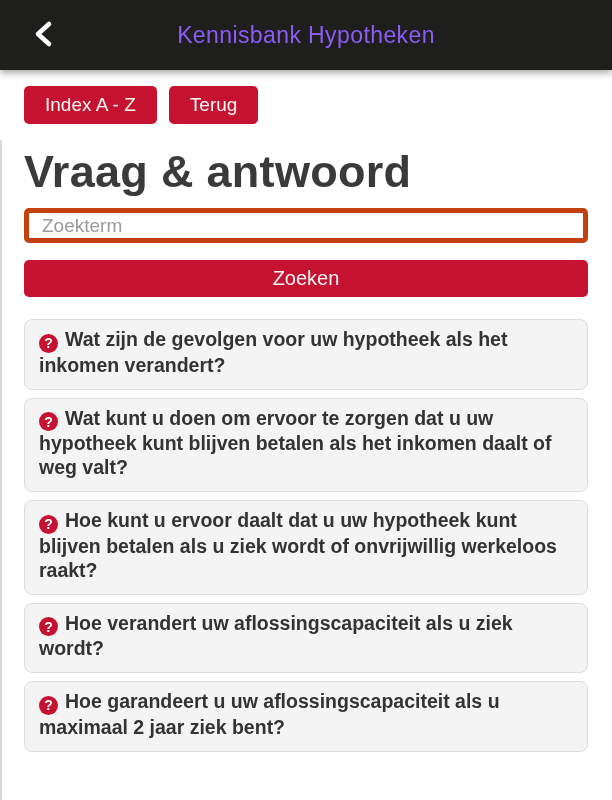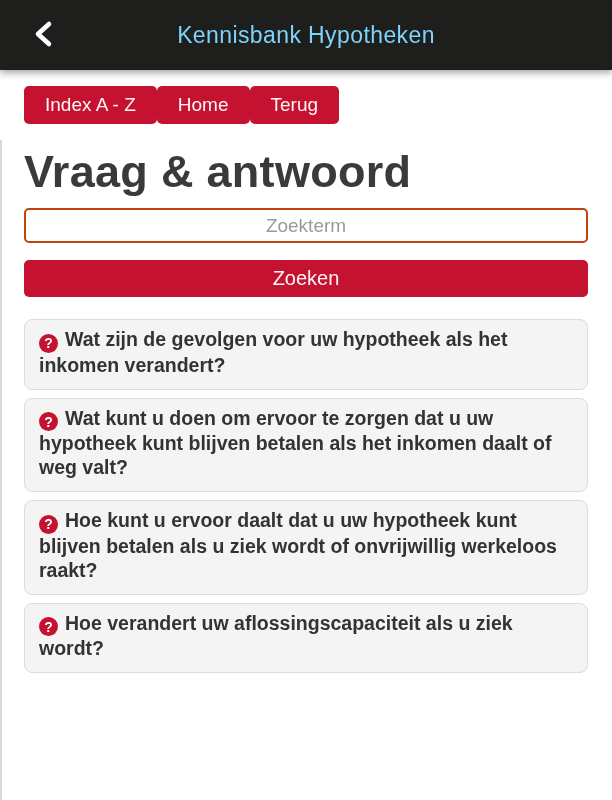--- a/index.html
+++ b/index.html
@@ -23,40 +23,40 @@
   .back-btn {
     position: absolute;
     left: 22px; top: 14px;
     width: 42px; height: 42px;
     display: flex; align-items: center; justify-content: center;
     background: transparent;
     border: none;
     cursor: pointer;
   }
   .appbar-title {
-    color: #7dd3fc;
+    color: #8b5cf6;
     font-size: 23px;
     font-weight: 500;
     letter-spacing: 0.4px;
   }
 
   
   .content {
     position: relative;
     padding: 16px 24px 0 24px;
   }
   .left-edge-line {
     position: absolute;
     left: 0; top: 70px;
     width: 2px; height: 730px;
     background: #d8d8d8;
   }
 
   
-  .nav-row { display: flex; }
+  .nav-row { display: flex; gap: 12px; }
   .nav-btn {
     background: #c51230;
     color: #fdf6f6;
     border: none;
     border-radius: 5px;
     font-family: "Liberation Sans", sans-serif;
     font-size: 19px;
     height: 38px;
     padding: 0 21px;
     cursor: pointer;
@@ -71,29 +71,28 @@
     font-weight: 700;
     color: #3a3a3a;
     letter-spacing: 0.3px;
   }
 
   
   .search-input {
     margin-top: 12px;
     width: 100%;
     height: 35px;
-    border: 2px solid #c2410c;
+    border: 5px solid #c2410c;
     border-radius: 5px;
     padding: 0 13px;
     font-family: "Liberation Sans", sans-serif;
     font-size: 19px;
     color: #444444;
     outline: none;
     background: #ffffff;
-    text-align: center;
   }
   .search-input::placeholder { color: #9a9a9a; }
 
   .search-submit {
     margin-top: 17px;
     width: 100%;
     height: 37px;
     background: #c51230;
     color: #fbf5f5;
     border: none;
@@ -143,21 +142,20 @@
     </span>
   </button>
   <div class="appbar-title">Kennisbank Hypotheken</div>
 </header>
 
 <main class="content">
   <div class="left-edge-line"></div>
 
   <nav class="nav-row">
     <button class="nav-btn">Index A - Z</button>
-    <button class="nav-btn">Home</button>
     <button class="nav-btn">Terug</button>
   </nav>
 
   <h1 class="page-title">Vraag &amp; antwoord</h1>
 
   <input class="search-input" type="text" placeholder="Zoekterm" style="">
 
   <button class="search-submit">Zoeken</button>
 
   <section class="faq-list">
@@ -166,15 +164,18 @@
     </div>
     <div class="faq-card">
       <span class="q-icon">?</span><span>Wat kunt u doen om ervoor te zorgen dat u uw hypotheek kunt blijven betalen als het inkomen daalt of weg valt?</span>
     </div>
     <div class="faq-card">
       <span class="q-icon">?</span><span>Hoe kunt u ervoor daalt dat u uw hypotheek kunt blijven betalen als u ziek wordt of onvrijwillig werkeloos raakt?</span>
     </div>
     <div class="faq-card">
       <span class="q-icon">?</span><span>Hoe verandert uw aflossingscapaciteit als u ziek wordt?</span>
     </div>
+    <div class="faq-card">
+      <span class="q-icon">?</span><span>Hoe garandeert u uw aflossingscapaciteit als u maximaal 2 jaar ziek bent?</span>
+    </div>
 
   </section>
 </main>
 
 </body></html>

